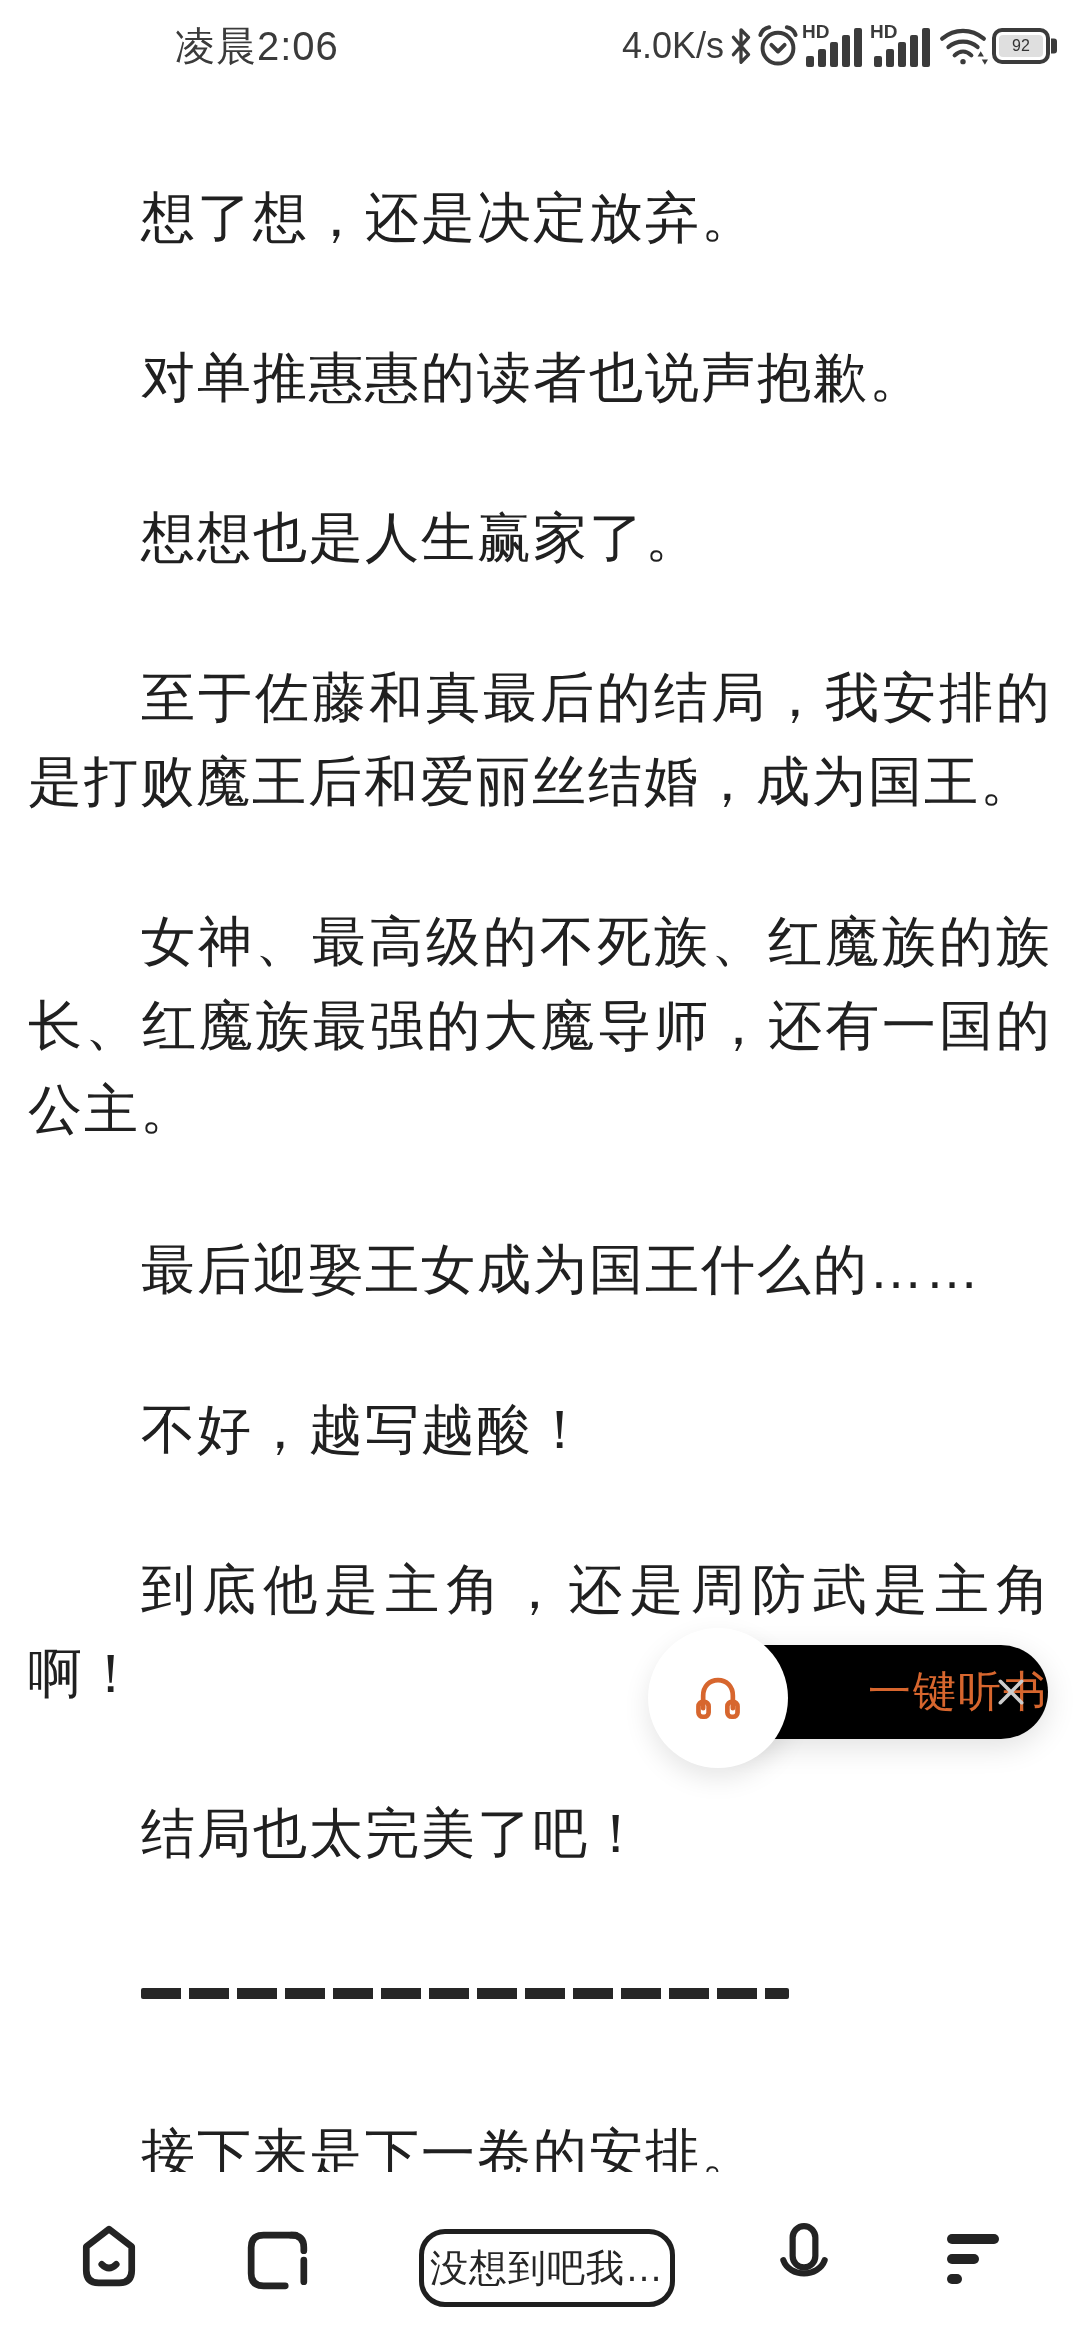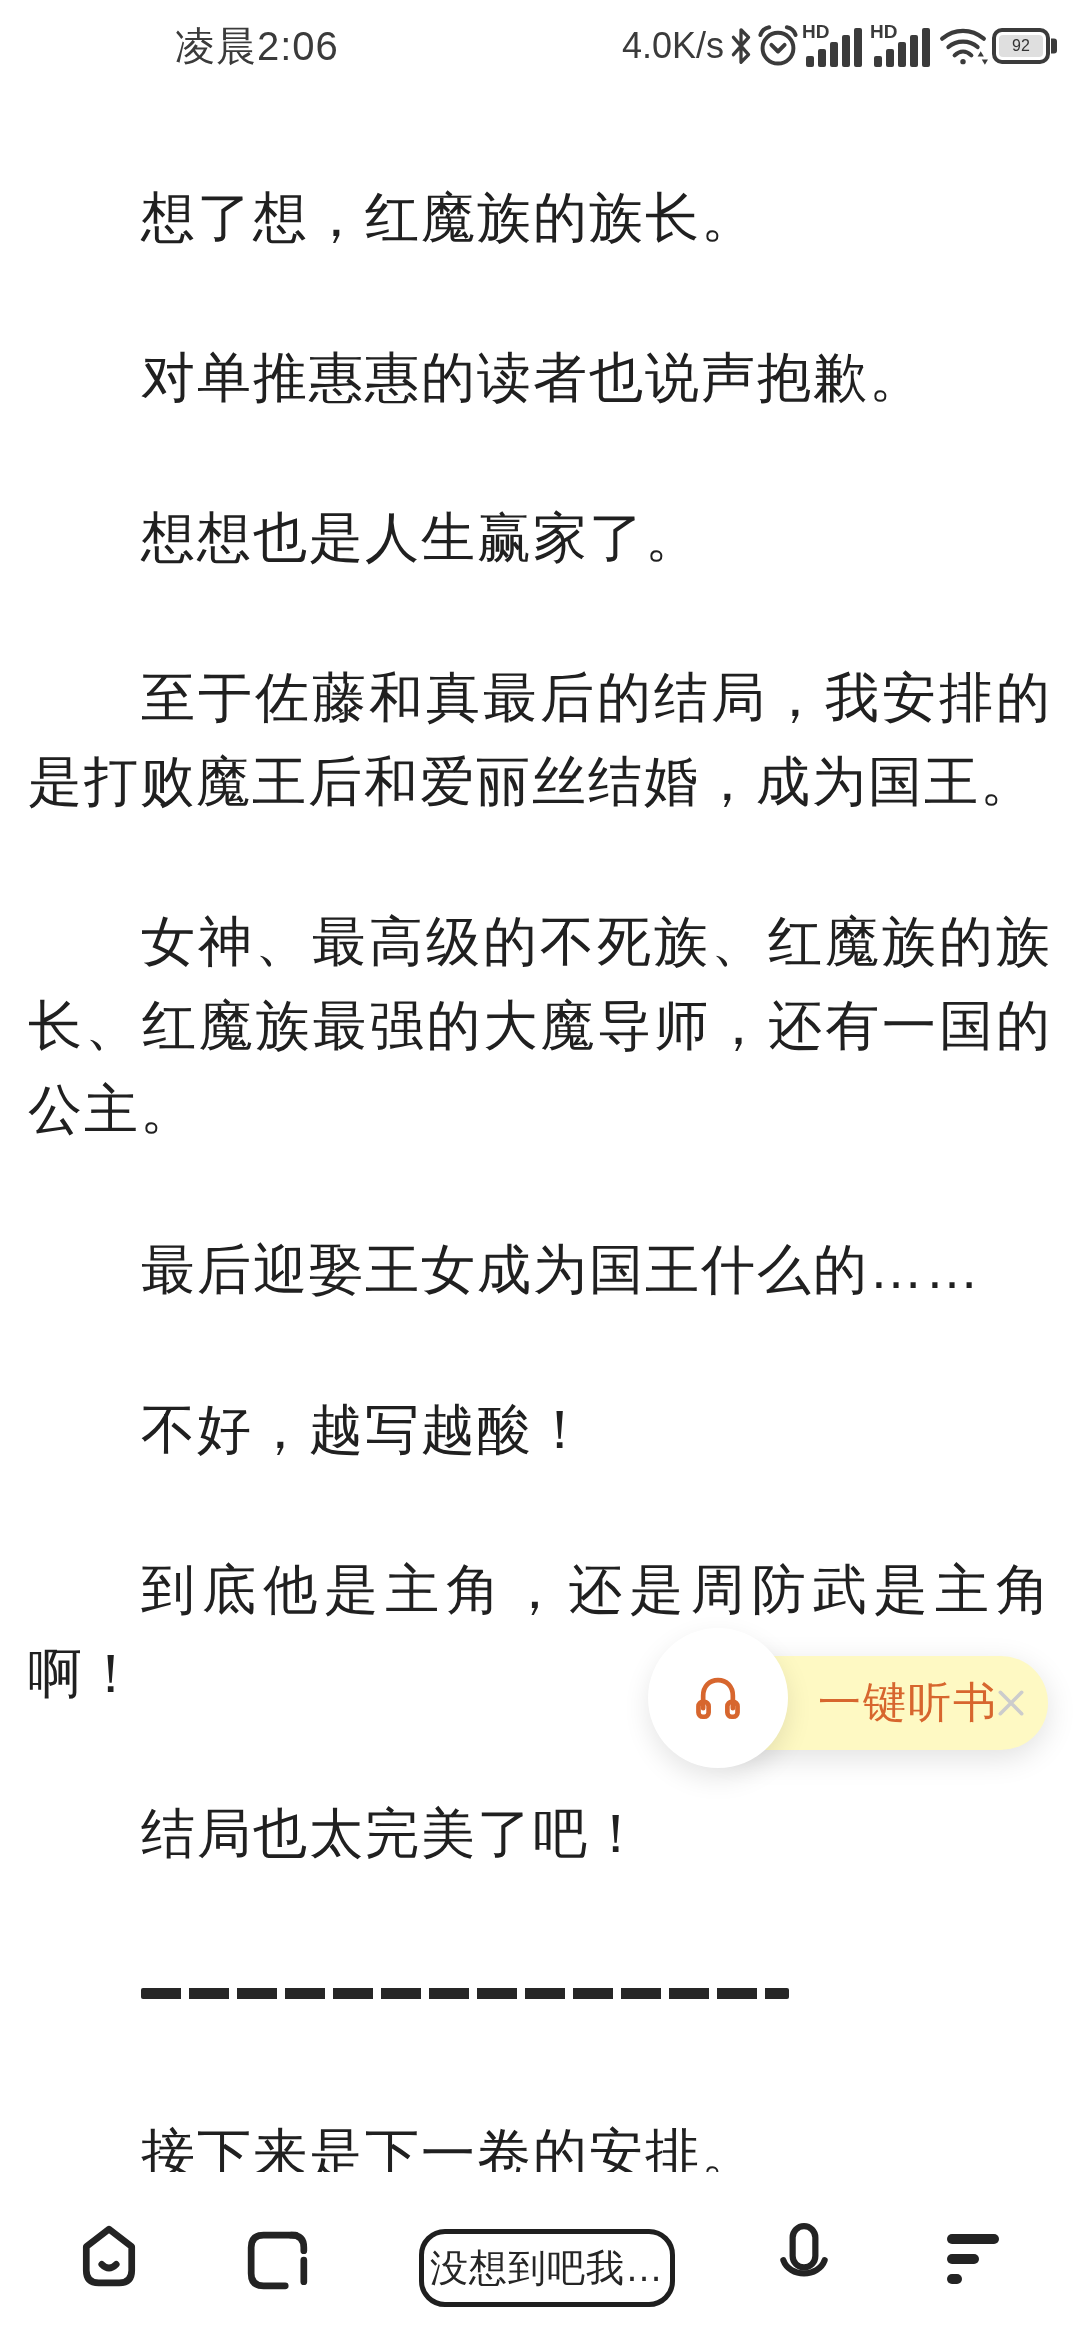--- a/index.html
+++ b/index.html
@@ -36,23 +36,23 @@
   .content { position:absolute; top:0; left:0; width:1080px; padding:175px 28px 0 28px;
     color:#202020; font-size:54px; line-height:84px; letter-spacing:2px; }
   .content p { margin:0 0 76px 0; text-indent:113px; text-align:justify; }
   .sep-line { height:84px; margin:0 0 76px 0; position:relative; }
   .sep-line .dashes { position:absolute; left:113px; top:37px; width:648px; height:11px;
     background:repeating-linear-gradient(to right,#262626 0,#262626 40px,transparent 40px,transparent 48px);
     border-radius:2px; }
 
   
   .listen { position:absolute; left:648px; top:1628px; width:402px; height:142px; }
-  .listen .pill { position:absolute; left:52px; top:28px; width:348px; height:94px;
-    background:#fef9c3; border-radius:48px; box-shadow:0 8px 30px rgba(0,0,0,.12);
-    display:flex; align-items:center; }
+  .listen .pill { position:absolute; left:52px; top:17px; width:348px; height:94px;
+    background:#000000; border-radius:48px; box-shadow:0 8px 30px rgba(0,0,0,.12);
+    display:flex; align-items:center;justify-content:flex-end; }
   .listen .pill-label { margin-left:118px; font-size:43px; font-weight:500; color:#d7662e; letter-spacing:2px; }
   .listen .x-close { position:absolute; right:20px; top:50%; transform:translateY(-50%);
     width:34px; height:34px; display:flex; align-items:center; justify-content:center; }
   .listen .circle { position:absolute; left:0; top:0; width:140px; height:140px; background:#fff;
     border-radius:50%; box-shadow:0 10px 26px rgba(0,0,0,.10);
     display:flex; align-items:center; justify-content:center; }
 
   
   .bottomnav { position:absolute; left:0; bottom:0; width:1080px; height:168px; background:#fff;text-decoration:underline; }
   .nav-home   { position:absolute; left:78px;  top:52px; }
@@ -112,21 +112,21 @@
       </svg>
       <span class="battery">
         <span class="fill"></span>
         <span class="pct">92</span>
         <span class="tip"></span>
       </span>
     </div>
   </div>
 
   <div class="content">
-    <p>想了想，红魔族的族长。</p>
+    <p>想了想，还是决定放弃。</p>
     <p>对单推惠惠的读者也说声抱歉。</p>
     <p>想想也是人生赢家了。</p>
     <p>至于佐藤和真最后的结局，我安排的是打败魔王后和爱丽丝结婚，成为国王。</p>
     <p>女神、最高级的不死族、红魔族的族长、红魔族最强的大魔导师，还有一国的公主。</p>
     <p>最后迎娶王女成为国王什么的……</p>
     <p>不好，越写越酸！</p>
     <p>到底他是主角，还是周防武是主角啊！</p>
     <p>结局也太完美了吧！</p>
     <div class="sep-line" aria-label="——————————————">
         <span class="dashes"></span>

